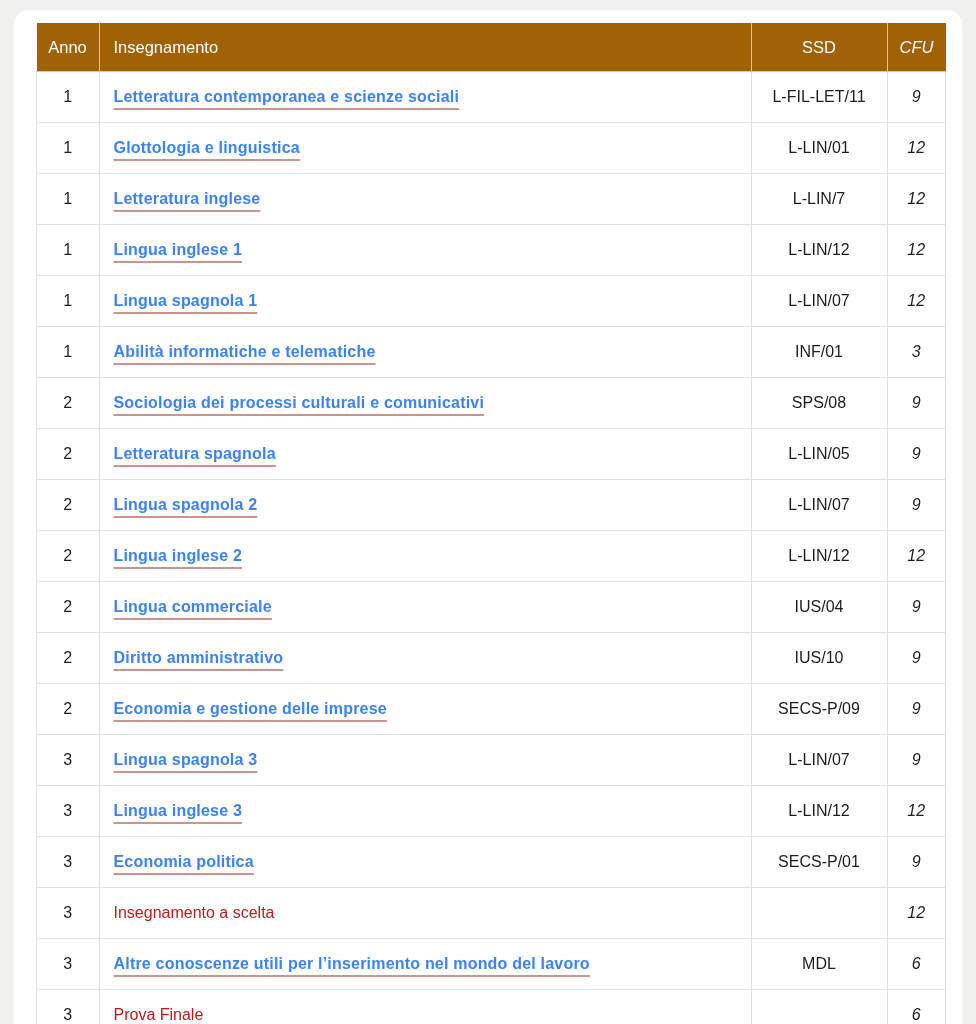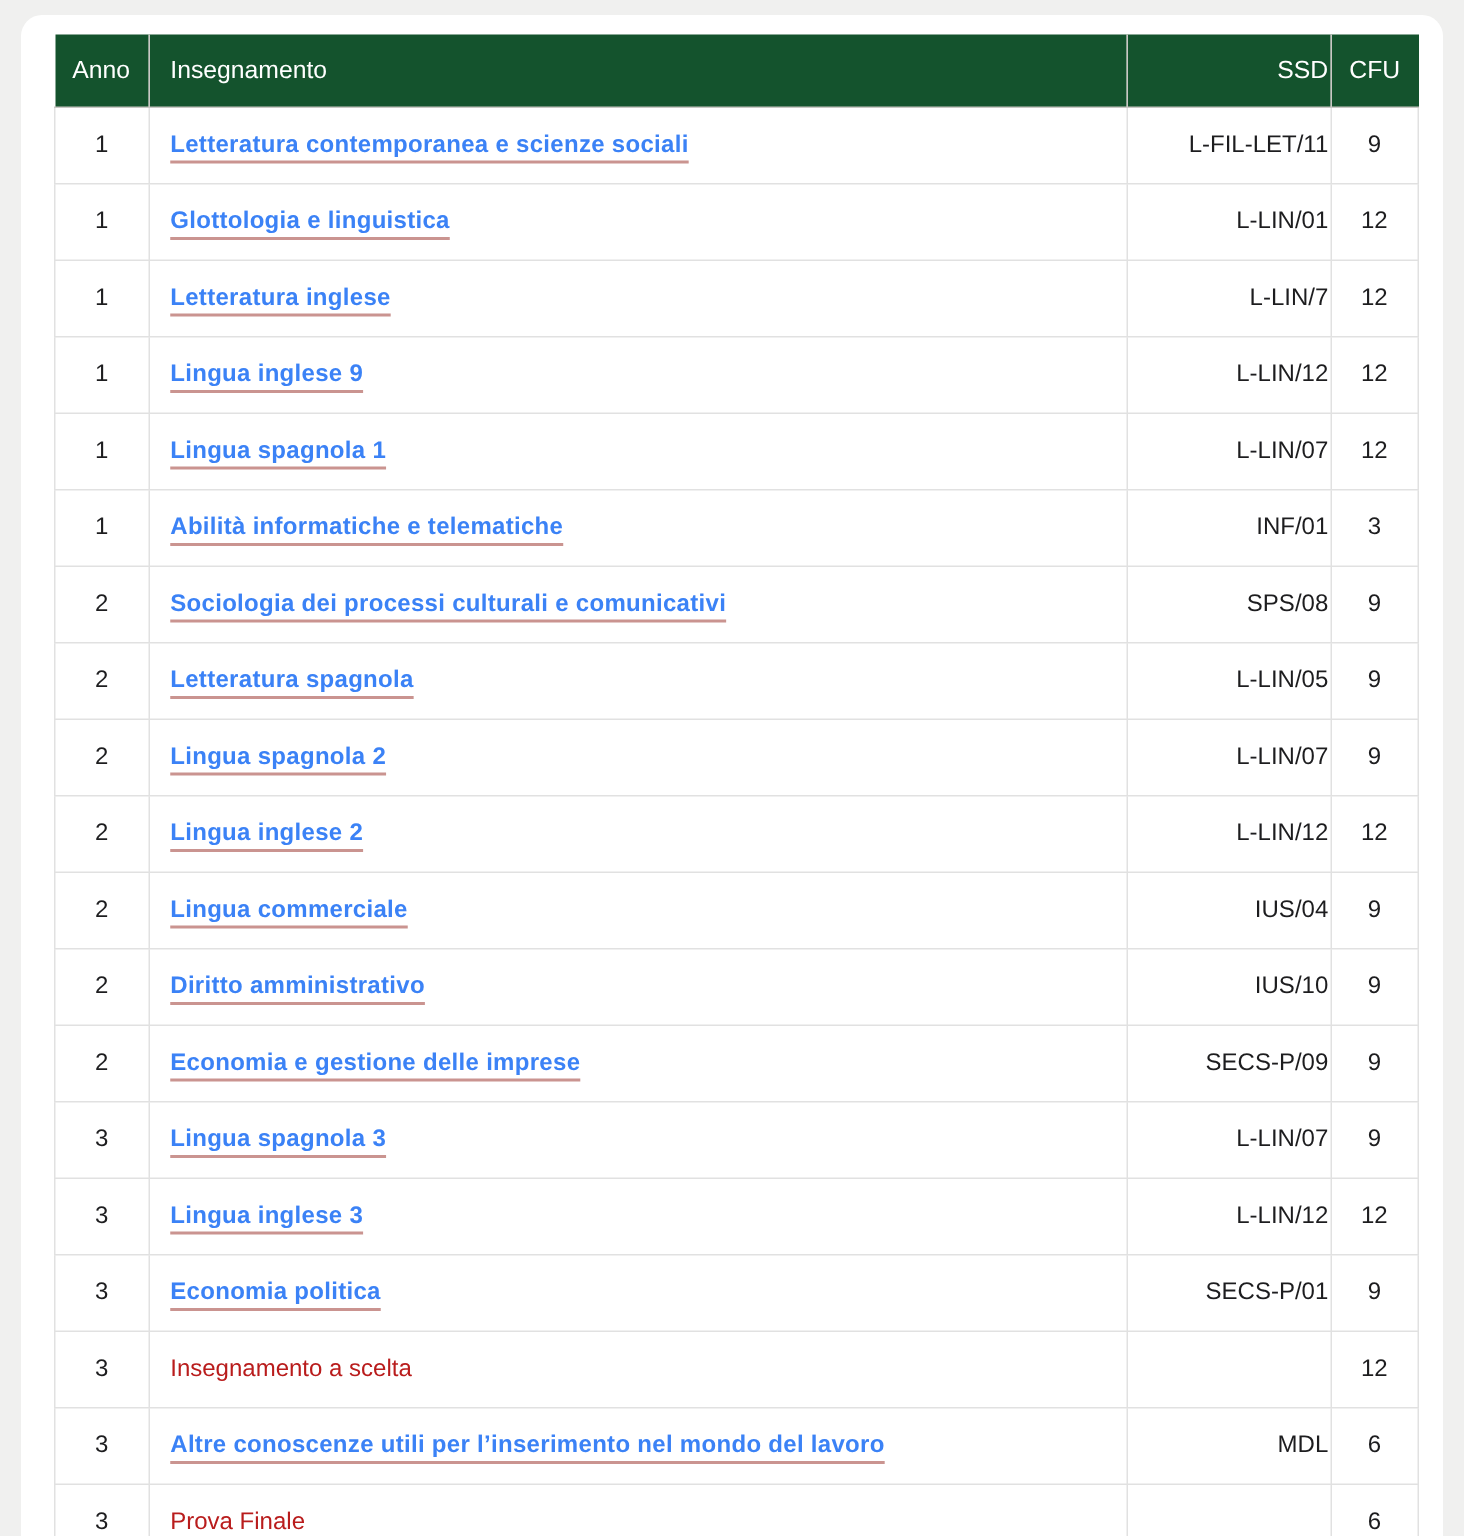--- a/index.html
+++ b/index.html
@@ -22,41 +22,41 @@
     padding: 13px 16px 7px 22px;
     box-sizing: border-box;
   }
   table.course-table {
     width: 100%;
     border-collapse: collapse;
     font-size: 16px;
     table-layout: fixed;
   }
   thead th {
-    background: #14532d;
+    background: #a16207;
     color: #ffffff;
     font-weight: 400;
     height: 46px;
     font-size: 16.5px;
     border: 1px solid #c9c7c4;
     border-top: none;
   }
   thead th:first-child { border-left: none; }
   thead th:last-child  { border-right: none; }
   tbody td {
     border: 1px solid #e1e1e1;
     height: 48px;
     vertical-align: middle;
     background: #ffffff;
   }
   .col-anno   { width: 60px;  text-align: center; }
   .col-course { text-align: left; padding: 0 14px; }
   th.col-course { padding-left: 14px; text-align: left; }
-  .col-ssd    { width: 133px; text-align: right; }
-  .col-cfu    { width: 56px;  text-align: center; }
+  .col-ssd    { width: 133px; text-align: center; }
+  .col-cfu    { width: 56px;  text-align: center; font-style: italic; }
   a.course-link {
     color: #3b82f6;
     font-weight: 700;
     letter-spacing: 0.2px;
     text-decoration: underline;
     text-decoration-color: rgba(158, 60, 52, 0.55);
     text-decoration-thickness: 2px;
     text-underline-offset: 6px;
     cursor: pointer;
   }
@@ -93,21 +93,21 @@
     <td class="col-cfu">12</td>
   </tr>
           <tr>
     <td class="col-anno">1</td>
     <td class="col-course"><a class="course-link" href="#">Letteratura inglese</a></td>
     <td class="col-ssd">L-LIN/7</td>
     <td class="col-cfu">12</td>
   </tr>
           <tr>
     <td class="col-anno">1</td>
-    <td class="col-course"><a class="course-link" href="#">Lingua inglese 9</a></td>
+    <td class="col-course"><a class="course-link" href="#">Lingua inglese 1</a></td>
     <td class="col-ssd">L-LIN/12</td>
     <td class="col-cfu">12</td>
   </tr>
           <tr>
     <td class="col-anno">1</td>
     <td class="col-course"><a class="course-link" href="#">Lingua spagnola 1</a></td>
     <td class="col-ssd">L-LIN/07</td>
     <td class="col-cfu">12</td>
   </tr>
           <tr>

